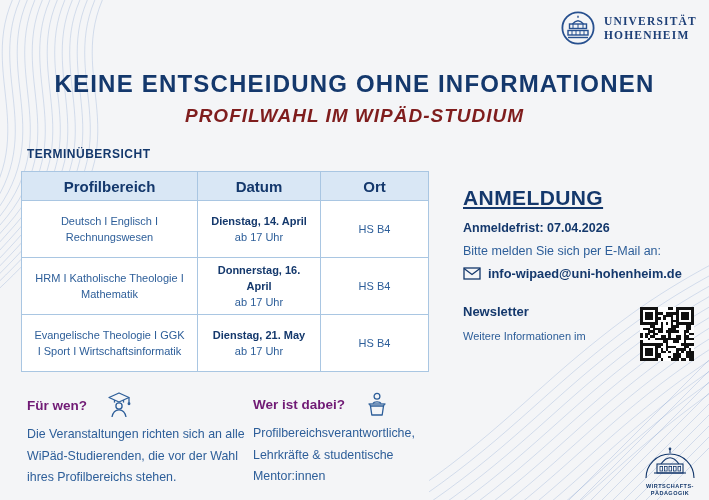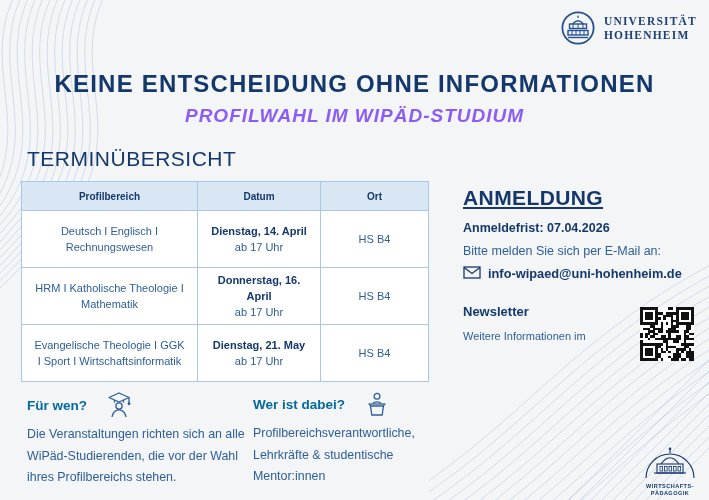--- a/index.html
+++ b/index.html
@@ -17,52 +17,52 @@
   
   .uni-logo{position:absolute;top:10px;right:12px;display:flex;align-items:center;gap:8px;}
   .uni-name{font-family:"Liberation Serif",serif;font-weight:700;color:#1d3f77;
             font-size:11.5px;letter-spacing:1.2px;line-height:14px;}
   .uni-name span{display:block;}
 
   
   .title-block{position:absolute;top:70px;left:0;right:0;text-align:center;color:#14386c;}
   .title-block h1{margin:0;font-size:24px;font-weight:800;letter-spacing:1.2px;}
   .title-block h2{margin:7px 0 0 0;font-size:19px;font-weight:600;font-style:italic;
-                  color:#8b5cf6;letter-spacing:1px;}
+                  color:#7f1d1d;letter-spacing:1px;}
 
   
   .schedule{position:absolute;left:21px;top:147px;width:407px;}
-  .schedule h3{margin:0 0 10px 6px;font-size:21px;font-weight:400;color:#14386c;letter-spacing:.5px;}
+  .schedule h3{margin:0 0 10px 6px;font-size:12px;font-weight:700;color:#14386c;letter-spacing:.5px;}
   table{border-collapse:collapse;width:407px;background:#fff;table-layout:fixed;}
   th,td{border:1px solid #a9c6e2;text-align:center;vertical-align:middle;}
-  th{background:#d9e7f5;color:#14386c;font-size:10px;font-weight:700;height:28px;padding:0 4px;}
+  th{background:#d9e7f5;color:#14386c;font-size:15px;font-weight:700;height:28px;padding:0 4px;}
   td{height:52px;font-size:11px;color:#2d5e99;padding:2px 10px;line-height:16px;}
   col.c1{width:176px;}col.c2{width:123px;}col.c3{width:108px;}
   .datum-main{display:block;font-weight:700;color:#14386c;}
   .datum-sub{display:block;}
 
   
   .anmeldung{position:absolute;left:463px;top:186px;width:240px;}
   .anmeldung h3{margin:0;font-size:21px;font-weight:800;color:#14386c;letter-spacing:.4px;text-decoration:underline;}
   .deadline{margin:11px 0 0 0;font-size:12.5px;font-weight:700;color:#14386c;}
   .instruction{margin:9px 0 0 0;font-size:12.5px;color:#2d5e99;}
-  .email-row{margin:8px 0 0 0;display:flex;gap:7px;}
+  .email-row{margin:8px 0 0 0;display:flex;align-items:center;gap:7px;}
   .email{font-size:12.8px;font-weight:700;color:#14386c;}
 
   .newsletter{position:absolute;left:463px;top:300px;width:234px;}
   .nl-text{width:174px;}
   .newsletter h4{margin:4px 0 6px 0;font-size:13px;font-weight:700;color:#14386c;}
   .nl-text p{margin:0;font-size:11px;line-height:22px;color:#2d5e99;}
   .qr{position:absolute;right:3px;top:7px;width:54px;height:54px;background:#fff;}
 
   
   .bottom-sec{position:absolute;top:392px;}
   .audience{left:27px;width:220px;}
   .participants{left:253px;width:215px;}
-  .bottom-sec h4{margin:0;font-size:13.5px;font-weight:700;color:#0369a1;
+  .bottom-sec h4{margin:0;font-size:13.5px;font-weight:700;color:#701a75;
                  display:flex;align-items:center;gap:20px;}
   .bottom-sec p{margin:6px 0 0 0;font-size:12.4px;line-height:21.5px;color:#2d5e99;}
 
   
   .wp-logo{position:absolute;right:5px;bottom:3px;width:68px;text-align:center;}
   .wp-text{font-size:5.5px;font-weight:700;color:#14386c;letter-spacing:.5px;line-height:7px;}
   .wp-text span{display:block;}
 
   .icon-svg{flex:0 0 auto;}
 </style>

